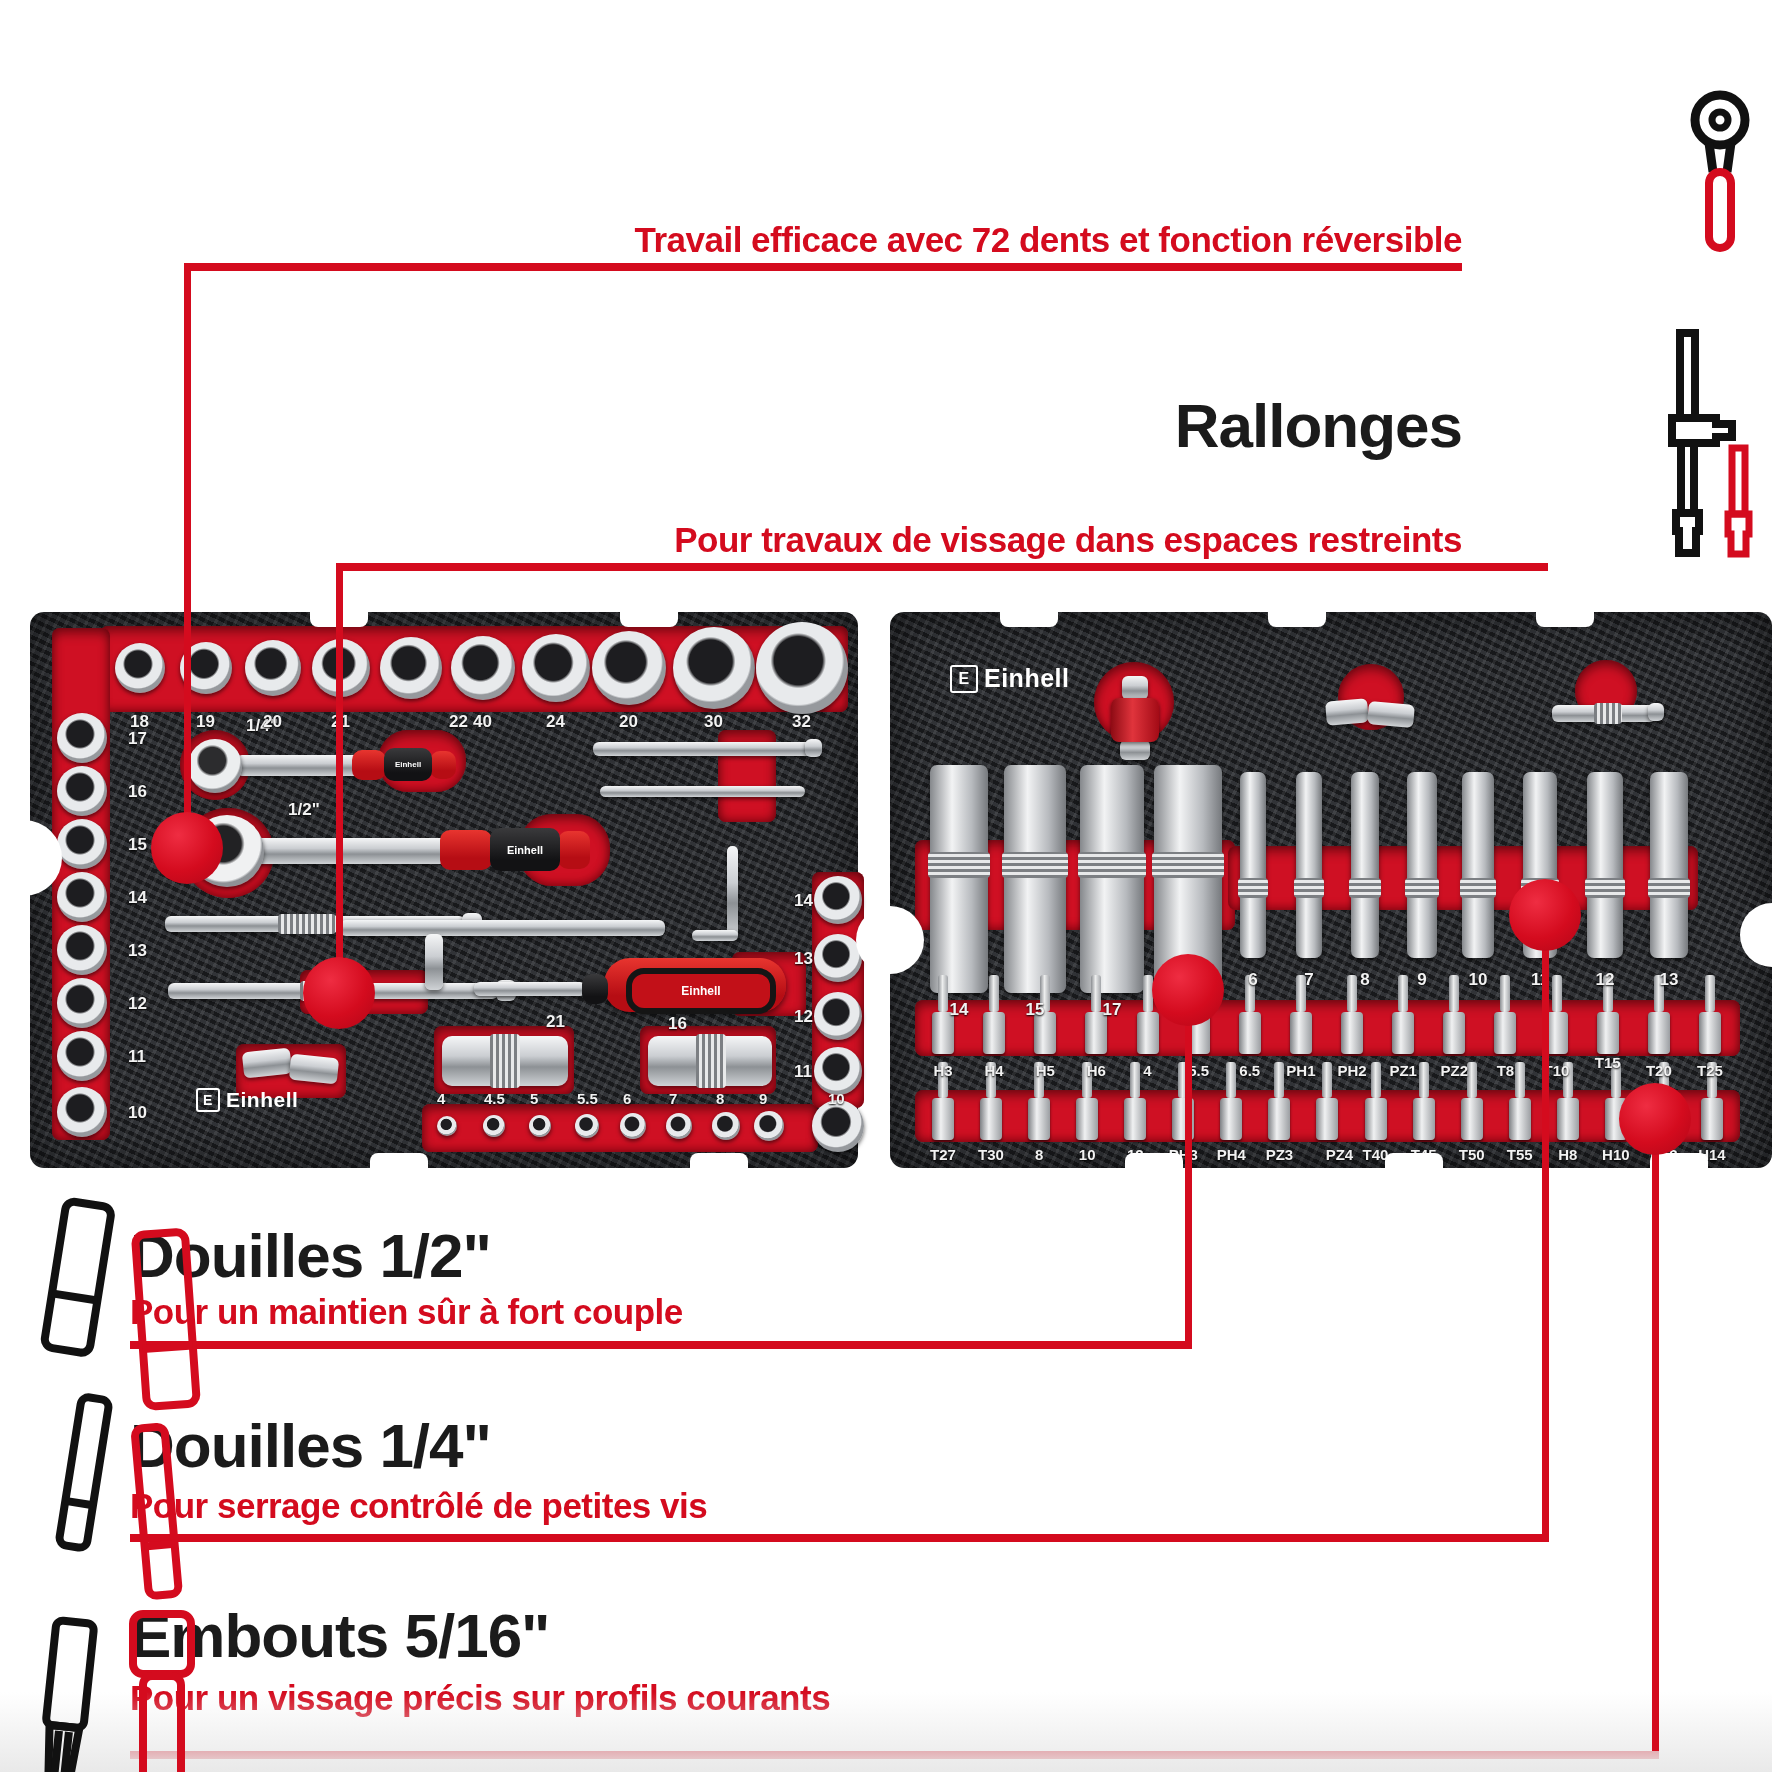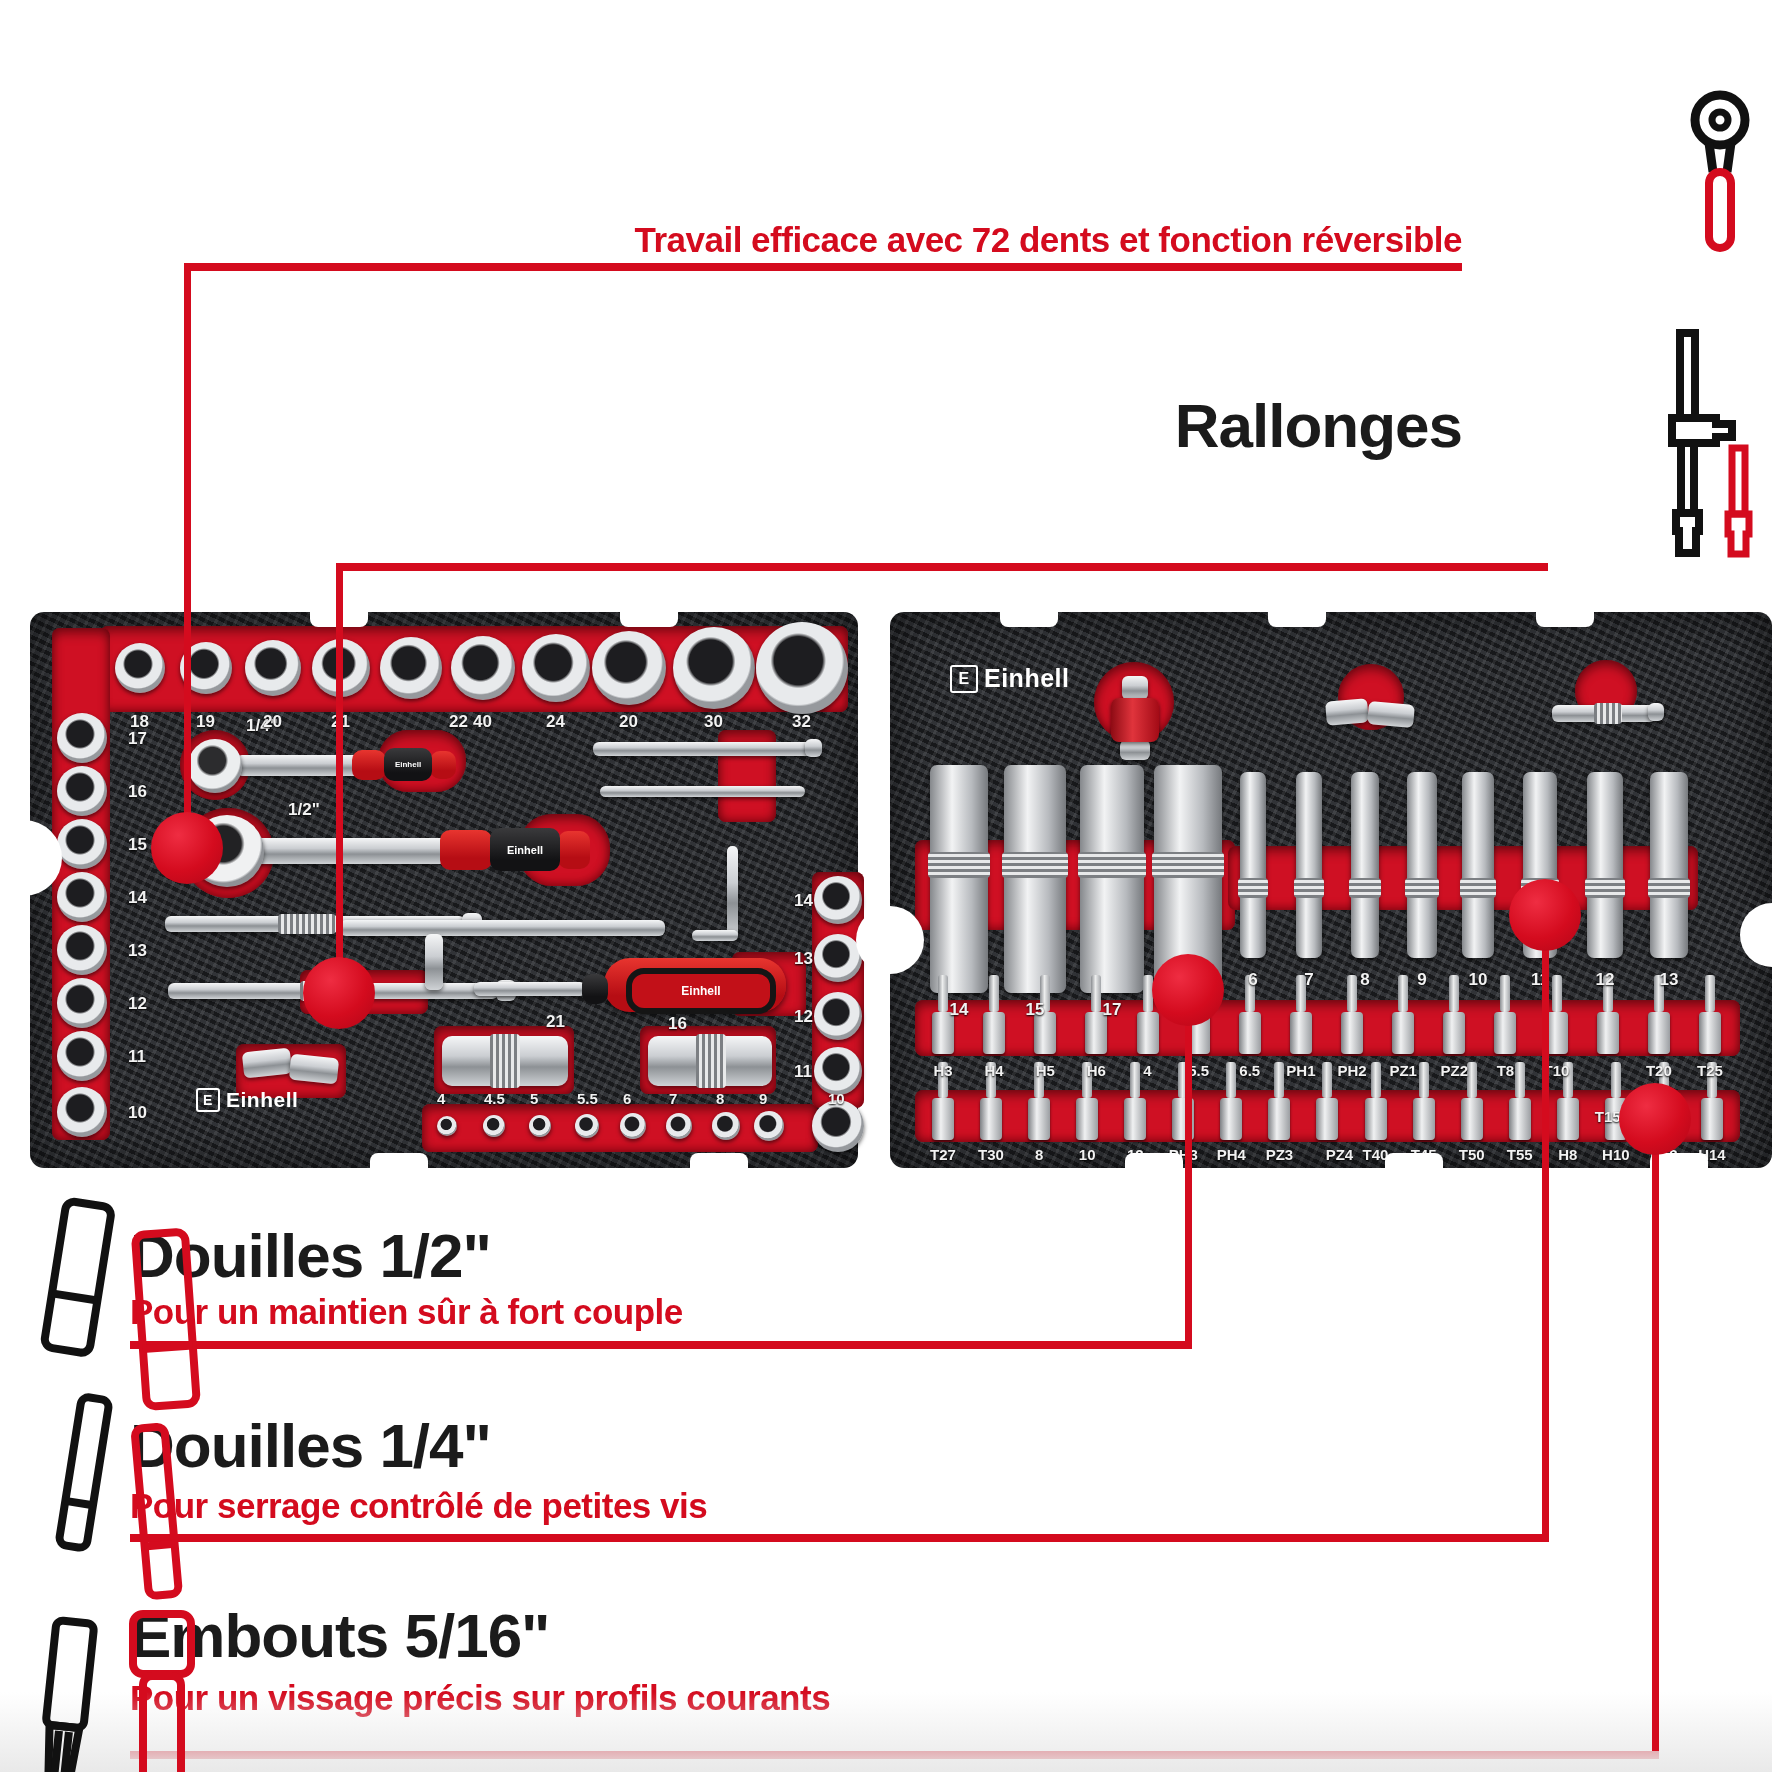--- a/index.html
+++ b/index.html
@@ -76,20 +76,21 @@
   <div class="vline" style="left:184px;top:263px;height:590px;"></div>
   <div class="dot" style="left:151px;top:812px;"></div>
   <svg style="left:1672px;top:86px;" width="96" height="172" viewBox="0 0 96 172">
     <circle cx="48" cy="34" r="25" fill="none" stroke="#111" stroke-width="9"></circle>
     <circle cx="48" cy="34" r="8" fill="none" stroke="#111" stroke-width="7"></circle>
     <path d="M37 57 L41 86 M59 57 L55 86" fill="none" stroke="#111" stroke-width="9"></path>
     <rect x="37" y="86" width="22" height="76" rx="11" fill="none" stroke="#d40b1e" stroke-width="8"></rect>
   </svg>
 
   <div class="co-title t62 alignR abs" style="right:310px;top:392px;">Rallonges</div>
+  <div class="co-sub t35 alignR abs" style="right:310px;top:520px;">Pour travaux de vissage dans espaces restreints</div>
   <div class="hline" style="left:336px;top:563px;width:1212px;"></div>
   <div class="vline" style="left:336px;top:563px;height:435px;"></div>
   <div class="dot" style="left:303px;top:957px;"></div>
   <svg style="left:1650px;top:293px;" width="112" height="280" viewBox="0 0 112 280">
     <g fill="none" stroke="#111" stroke-width="8">
       <rect x="30" y="40" width="15" height="85"></rect>
       <path d="M22 125 h44 v6 h16 v13 h-16 v6 h-44 z"></path>
       <rect x="31" y="150" width="13" height="70"></rect>
       <path d="M26 220 h23 v18 h-3 v22 h-17 v-22 h-3 z"></path>
     </g>
@@ -393,21 +394,21 @@
     <div class="bit-hold" style="left: 1443.3px; top: 1012px; width: 22px; height: 42px;"></div>
     <div class="lbl lbl-s vsock-lab" style="left: 1438.3px; top: 1062px; width: 32px;">PZ2</div>
     <div class="bit-shaft" style="left: 1500.43px; top: 975px; width: 10px; height: 37px;"></div>
     <div class="bit-hold" style="left: 1494.43px; top: 1012px; width: 22px; height: 42px;"></div>
     <div class="lbl lbl-s vsock-lab" style="left: 1489.43px; top: 1062px; width: 32px;">T8</div>
     <div class="bit-shaft" style="left: 1551.56px; top: 975px; width: 10px; height: 37px;"></div>
     <div class="bit-hold" style="left: 1545.56px; top: 1012px; width: 22px; height: 42px;"></div>
     <div class="lbl lbl-s vsock-lab" style="left: 1540.56px; top: 1062px; width: 32px;">T10</div>
     <div class="bit-shaft" style="left: 1602.69px; top: 975px; width: 10px; height: 37px;"></div>
     <div class="bit-hold" style="left: 1596.69px; top: 1012px; width: 22px; height: 42px;"></div>
-    <div class="lbl lbl-s vsock-lab" style="left: 1591.69px; top: 1108px; width: 32px;">T15</div>
+    <div class="lbl lbl-s vsock-lab" style="left: 1591.69px; top: 1054px; width: 32px;">T15</div>
     <div class="bit-shaft" style="left: 1653.82px; top: 975px; width: 10px; height: 37px;"></div>
     <div class="bit-hold" style="left: 1647.82px; top: 1012px; width: 22px; height: 42px;"></div>
     <div class="lbl lbl-s vsock-lab" style="left: 1642.82px; top: 1062px; width: 32px;">T20</div>
     <div class="bit-shaft" style="left: 1704.95px; top: 975px; width: 10px; height: 37px;"></div>
     <div class="bit-hold" style="left: 1698.95px; top: 1012px; width: 22px; height: 42px;"></div>
     <div class="lbl lbl-s vsock-lab" style="left: 1693.95px; top: 1062px; width: 32px;">T25</div>
     <div class="bit-shaft" style="left: 938px; top: 1062px; width: 10px; height: 36px;"></div>
     <div class="bit-hold" style="left: 932px; top: 1098px; width: 22px; height: 42px;"></div>
     <div class="lbl lbl-s vsock-lab" style="left: 927px; top: 1146px; width: 32px; text-align: center;">T27</div>
     <div class="bit-shaft" style="left: 986.06px; top: 1062px; width: 10px; height: 36px;"></div>

